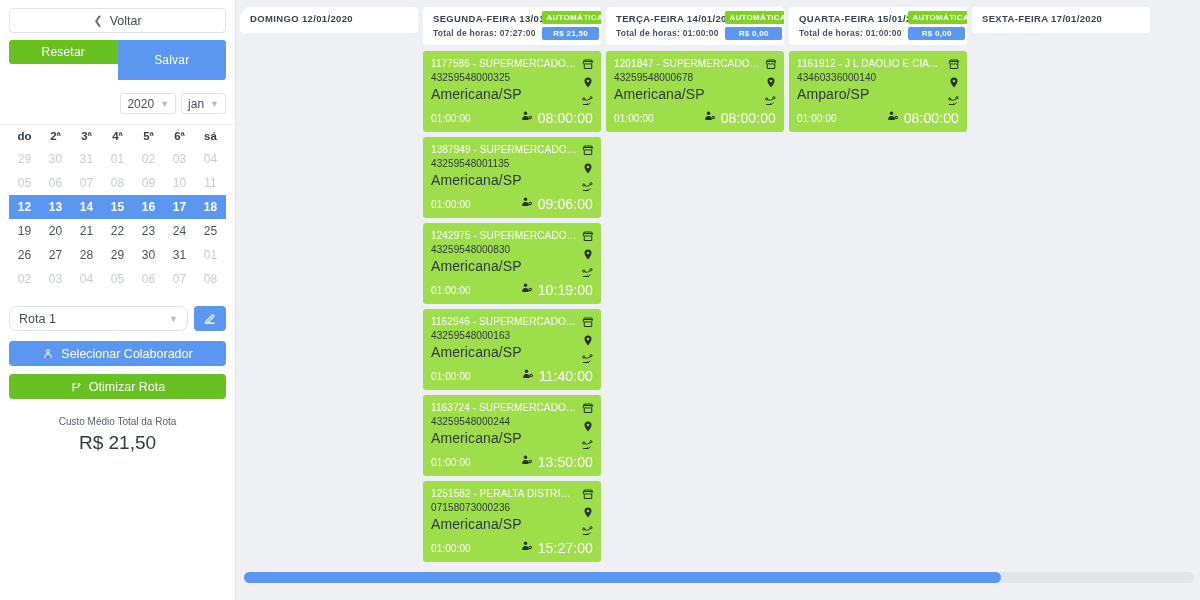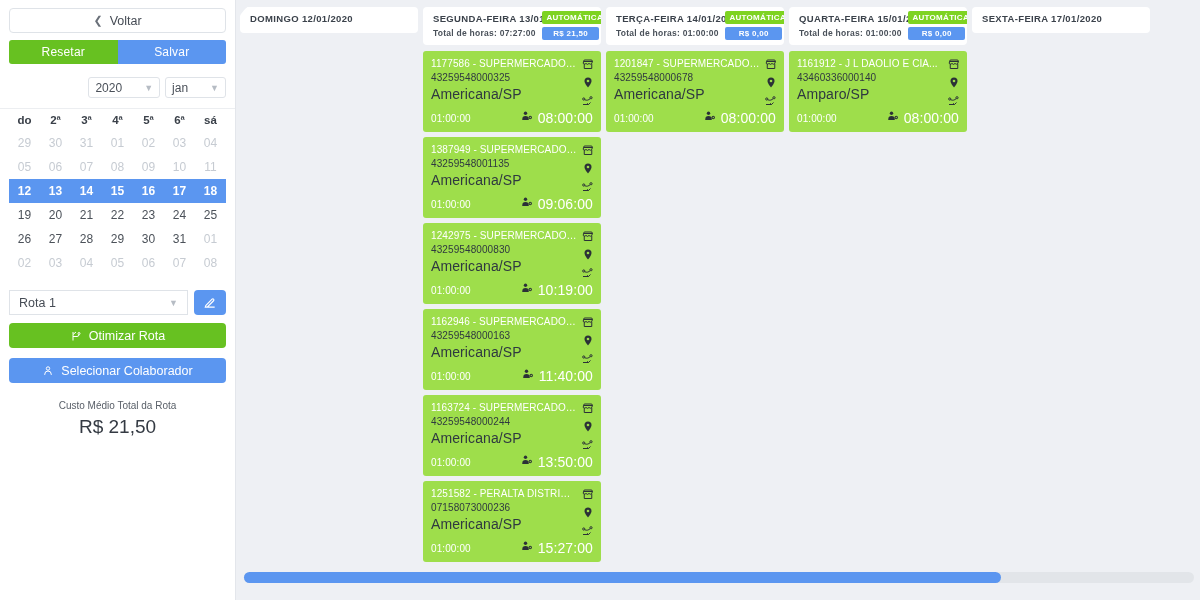--- a/index.html
+++ b/index.html
@@ -29,49 +29,49 @@
     border: 1px solid #dfe3e8; border-radius: 4px;
     background: #fff; color: #454b54; font-size: 12.5px;
   }
   .btn-voltar .chev { font-size: 11px; color: #6a7079; }
   .row-2 { display: flex; margin-top: 7px; }
   .btn-resetar {
     flex: 1; height: 24px; background: #67c121; color: #fff;
     border-radius: 3px 0 0 3px; font-size: 12px; letter-spacing: .2px;
   }
   .btn-salvar {
-    flex: 1; height: 24px; background: #5b96f0; color: #fff;
+    flex: 1; height: 40px; background: #5b96f0; color: #fff;
     border-radius: 0 3px 3px 0; font-size: 12px; letter-spacing: .2px;
   }
 
   .selrow { display: flex; justify-content: flex-end; gap: 5px; margin-top: 13px; padding-bottom: 10px; }
   .mini-select {
     border: 1px solid #dfe3e8; border-radius: 3px; background: #fff;
-    height: 21px; display: flex; align-items: center; gap: 22px;
+    height: 21px; display: flex; align-items: center; gap: 6px;
     padding: 0 6px; font-size: 12px; color: #4a5059; cursor: pointer;
   }
   .mini-select .cv { color: #b6bcc4; font-size: 9px; }
   .cal-sep { border-top: 1px solid #eceef1; margin: 0 -9px; }
 
   
   table.cal { width: 100%; border-collapse: collapse; }
   table.cal th {
     font-size: 11.5px; font-weight: bold; color: #3a4049;
     padding: 5px 0; text-align: center; width: 14.28%;
   }
   table.cal td {
     font-size: 12px; color: #4b5159; text-align: center;
     padding: 5px 0; height: 20px;
   }
   table.cal td.mut { color: #c6cbd2; }
   tr.selected td { background: #5b96f0; color: #fff; font-weight: bold; }
 
   .rota-row { display: flex; gap: 6px; margin-top: 15px; }
   .rota-select {
-    flex: 1; height: 25px; border: 1px solid #dfe3e8; border-radius: 0;
+    flex: 1; height: 25px; border: 1px solid #dfe3e8; border-radius: 8px;
     background: #fff; display: flex; align-items: center;
     justify-content: space-between; padding: 0 9px;
     font-size: 12.5px; color: #464c55; cursor: pointer;
   }
   .rota-select .cv { color: #b6bcc4; font-size: 9px; }
   .pencil-btn {
     width: 32px; height: 25px; background: #5b96f0; border-radius: 4px;
     display: flex; align-items: center; justify-content: center; cursor: pointer;
   }
   .btn-colab {
@@ -245,41 +245,41 @@
       </div>
       <div class="pencil-btn">
         <span>
           <svg width="14" height="14" viewBox="0 0 24 24" fill="none" stroke="#ffffff" stroke-width="2">
             <path d="M4 19h16M5 16l10.5-10.5a1.8 1.8 0 0 1 2.6 2.6L7.6 18.6 4 19z"></path>
           </svg>
         </span>
       </div>
     </div>
 
+    <div class="btn btn-colab">
+      <span>
+        <svg width="12" height="12" viewBox="0 0 24 24" fill="none" stroke="#ffffff" stroke-width="2">
+          <circle cx="12" cy="7" r="3.4"></circle>
+            <path d="M5.5 20v-1.5a6.5 6.5 0 0 1 13 0V20"></path>
+        </svg>
+      </span>
+      <span>Selecionar Colaborador</span>
+    </div>
+
     <div class="btn btn-otimizar">
       <span>
         <svg width="12" height="12" viewBox="0 0 24 24" fill="none" stroke="#ffffff" stroke-width="2">
           <path d="M6 21V9M6 9l6-5M6 9l0-5"></path>
             <circle cx="18" cy="7" r="2"></circle>
             <path d="M6 13h8a4 4 0 0 0 4-4"></path>
         </svg>
       </span>
       <span>Otimizar Rota</span>
     </div>
 
-    <div class="btn btn-colab">
-      <span>
-        <svg width="12" height="12" viewBox="0 0 24 24" fill="none" stroke="#ffffff" stroke-width="2">
-          <circle cx="12" cy="7" r="3.4"></circle>
-            <path d="M5.5 20v-1.5a6.5 6.5 0 0 1 13 0V20"></path>
-        </svg>
-      </span>
-      <span>Selecionar Colaborador</span>
-    </div>
-
     <div class="custo-label">Custo Médio Total da Rota</div>
     <div class="custo-value">R$ 21,50</div>
   </aside>
 
   <main class="board">
     <div class="board-inner" id="board-inner">
         <div class="col">
           <div class="col-head">
             <div class="col-title">DOMINGO 12/01/2020</div>
           </div>

